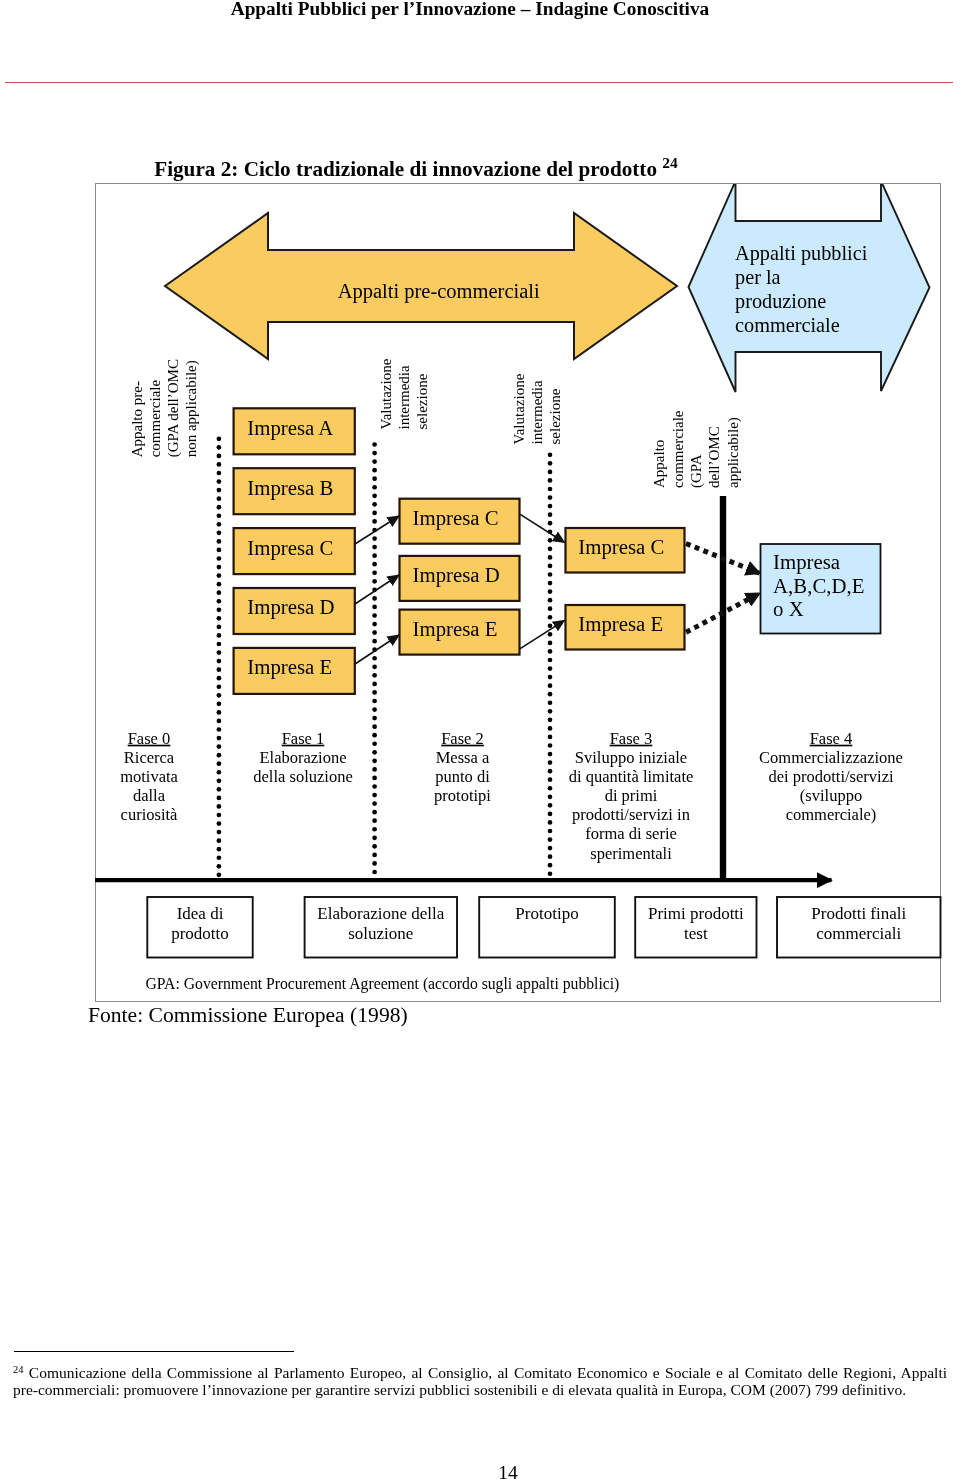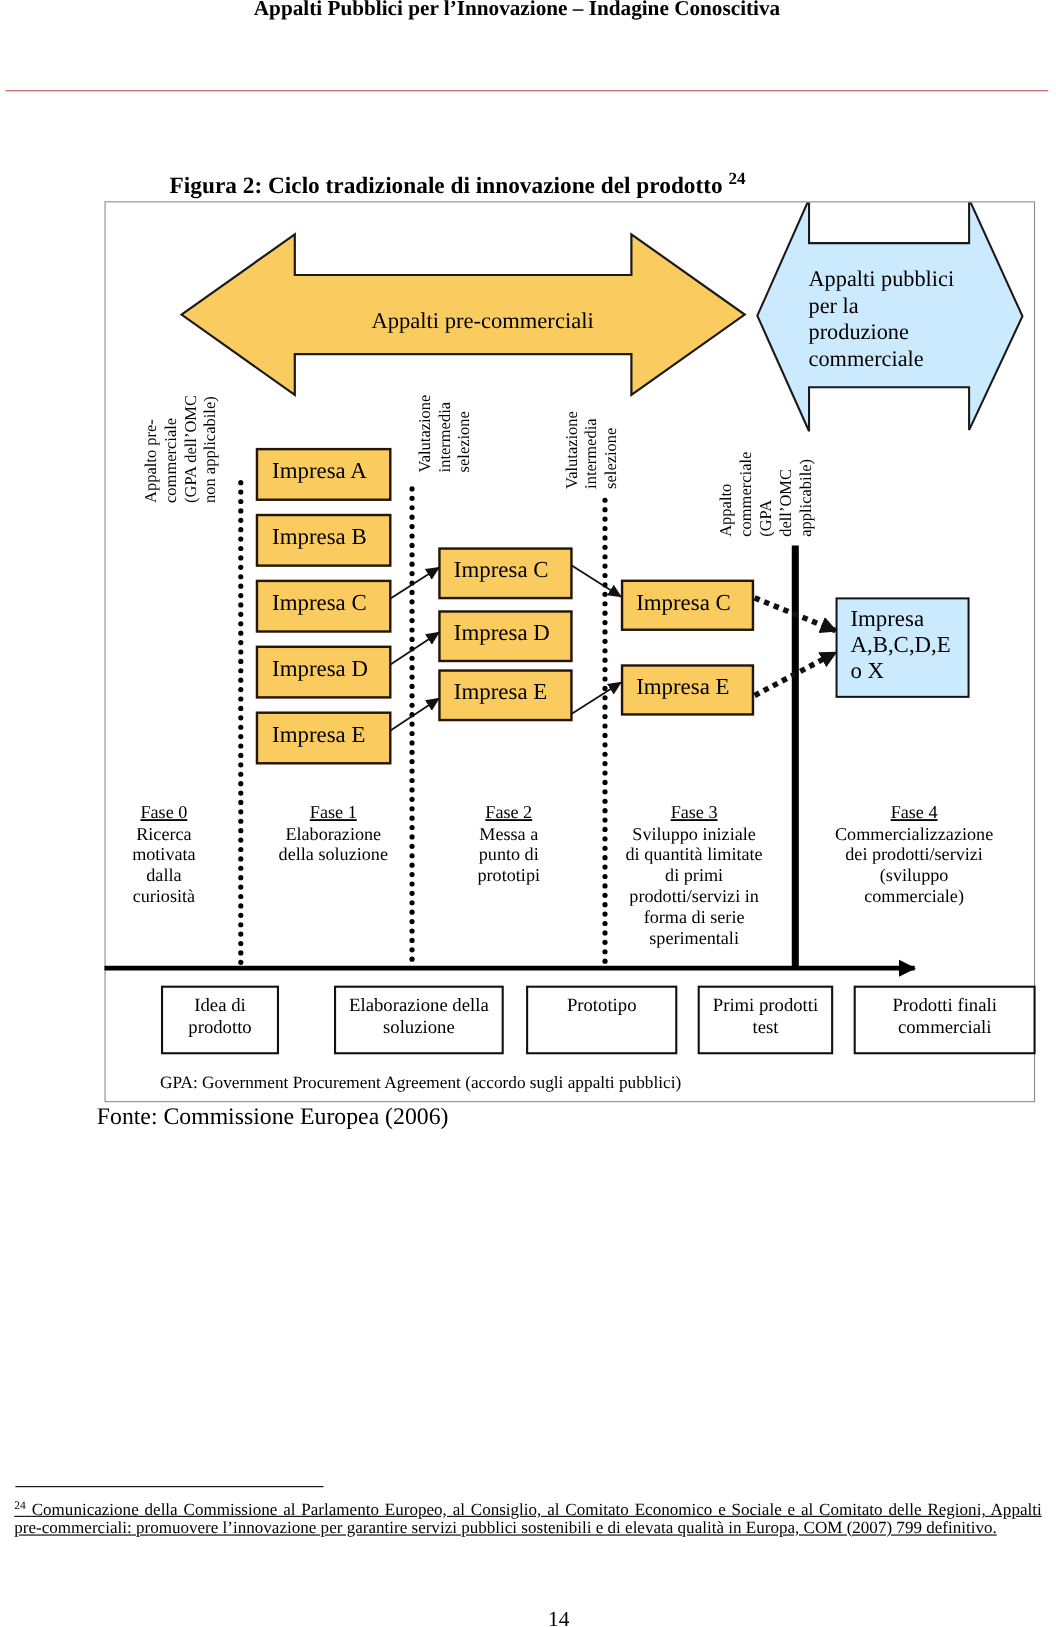--- a/index.html
+++ b/index.html
@@ -5,21 +5,21 @@
 <style>
   html,body{margin:0;padding:0;background:#fff;}
   body{width:960px;height:1479px;position:relative;font-family:"Liberation Serif",serif;color:#000;}
   .abs{position:absolute;}
   #hdr{left:0;top:-2px;width:940px;text-align:center;font-weight:bold;font-size:19.3px;}
   #rule{left:5px;top:81.5px;width:948px;height:0;border-top:1.6px solid #c0504d;}
   #figtitle{left:0;top:154px;width:832px;text-align:center;font-weight:bold;font-size:21.2px;}
   #figtitle sup{font-size:15.5px;vertical-align:8px;}
   #fonte{left:88px;top:1003px;font-size:21.6px;}
   #fnrule{left:14px;top:1351px;width:280px;height:0;border-top:1.4px solid #000;}
-  #fn{left:13px;top:1362px;width:934px;font-size:15.5px;line-height:16.9px;text-align:justify;text-decoration:underline;}
+  #fn{left:13px;top:1362px;width:934px;font-size:15.5px;line-height:16.9px;text-align:justify;}
   .nb{white-space:nowrap;}
   #fn sup{font-size:10.5px;vertical-align:5px;}
   #pg{left:0;top:1462px;width:1016px;text-align:center;font-size:19.5px;}
   svg{position:absolute;left:0;top:0;}
 </style>
 </head>
 <body>
 
 <div class="abs" id="hdr">Appalti Pubblici per l’Innovazione – Indagine Conoscitiva</div>
 <div class="abs" id="rule"></div>
@@ -341,16 +341,16 @@
   <text x="695.9" y="939.4" font-size="17" text-anchor="middle">test</text>
   </g>
   <g>
       <rect x="777.0" y="897" width="163.5" height="60.5" fill="#fff" stroke="#111" stroke-width="1.9"></rect>
   <text x="858.8" y="919.2" font-size="17" text-anchor="middle">Prodotti finali</text>
   <text x="858.8" y="939.4" font-size="17" text-anchor="middle">commerciali</text>
   </g>
   <text x="145.5" y="988.9" font-size="15.7">GPA: Government Procurement Agreement (accordo sugli appalti pubblici)</text>
   </svg>
 
-<div class="abs" id="fonte">Fonte: Commissione Europea (2006)</div>
+<div class="abs" id="fonte">Fonte: Commissione Europea (1998)</div>
 <div class="abs" id="fnrule"></div>
 <div class="abs" id="fn"><sup>24</sup> <span>Comunicazione della Commissione al Parlamento Europeo, al Consiglio, al Comitato Economico e Sociale e al Comitato delle Regioni, Appalti</span> <span class="nb">pre-commerciali:</span> <span>promuovere l’innovazione per garantire servizi pubblici sostenibili e di elevata qualità in Europa, COM (2007) 799 definitivo.</span></div>
 <div class="abs" id="pg">14</div>
 
 </body></html>

